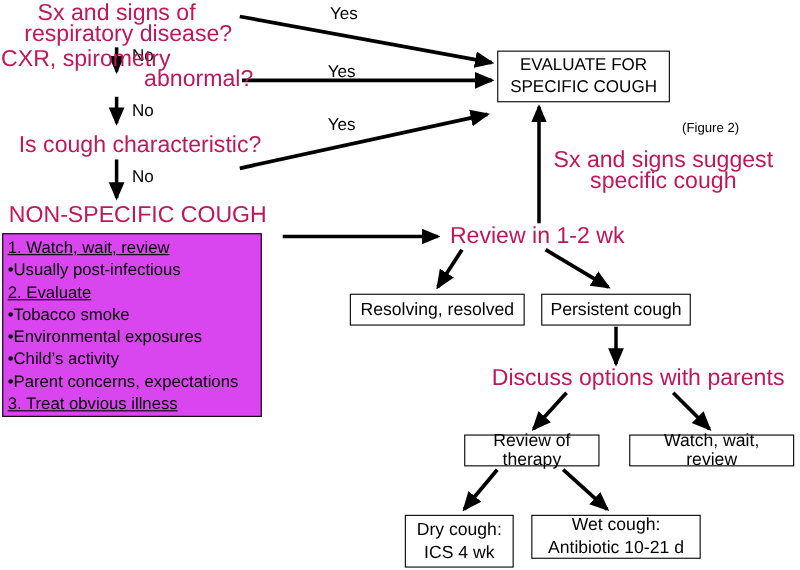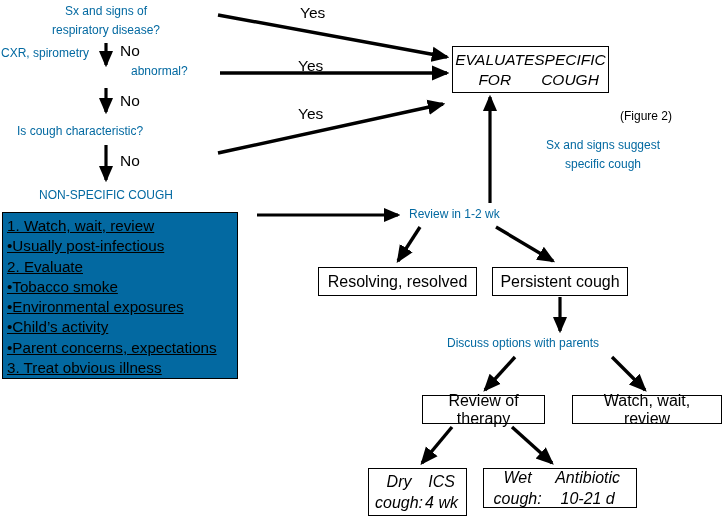--- a/index.html
+++ b/index.html
@@ -19,24 +19,24 @@
   svg.edges {
     position: absolute;
     left: 0;
     top: 0;
     width: 727px;
     height: 518px;
     pointer-events: none;
   }
   .node {
     position: absolute;
-    font-size: 12px;
+    font-size: 21px;
     line-height: 19px;
     white-space: nowrap;
-    color: #0369a1;
+    color: #be185d;
   }
   .node.center {
     text-align: center;
   }
   .boxed {
     border: 1.8px solid #000;
     background: #fff;
     box-sizing: border-box;
     display: flex;
     align-items: center;
@@ -47,43 +47,42 @@
   .label-yes,
   .label-no {
     position: absolute;
     font-size: 15.5px;
     line-height: 18px;
     white-space: nowrap;
   }
   .listbox {
     position: absolute;
     border: 1.8px solid #000;
-    background: #0369a1;
+    background: #d946ef;
     box-sizing: border-box;
     padding: 3px 4px 20px 4px;
-    text-decoration: underline;
   }
   .listbox .li {
     font-size: 15.2px;
     line-height: 20.3px;
     white-space: nowrap;
   }
   .listbox .li.underline {
     text-decoration: underline;
   }
   .fig-ref {
     position: absolute;
     font-size: 12px;
     white-space: nowrap;
     margin-top: 48px;
   }
   .two-line {
     display: flex;
+    flex-direction: column;
     justify-content: center;
-    font-style: italic;
   }
 </style>
 </head>
 <body>
 
 <div id="canvas">
 
   <svg class="edges" viewBox="0 0 727 518" xmlns="http://www.w3.org/2000/svg">
     <defs>
       <marker id="arrow" viewBox="0 0 10 10" refX="8.6" refY="5" markerWidth="5.2" markerHeight="5.2" orient="auto-start-reverse">

